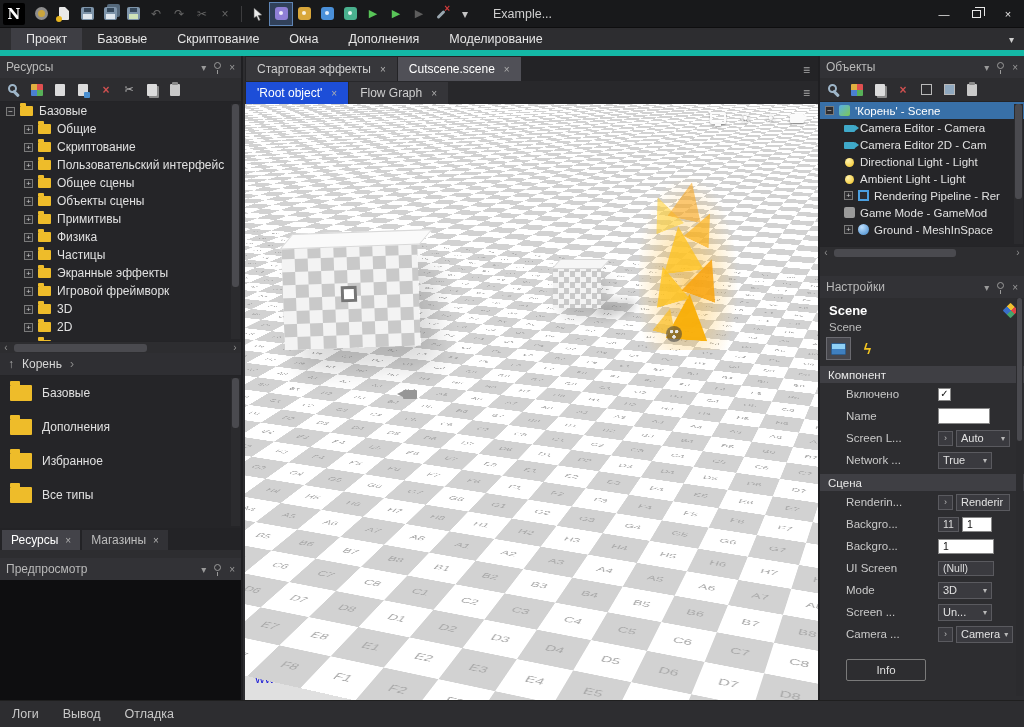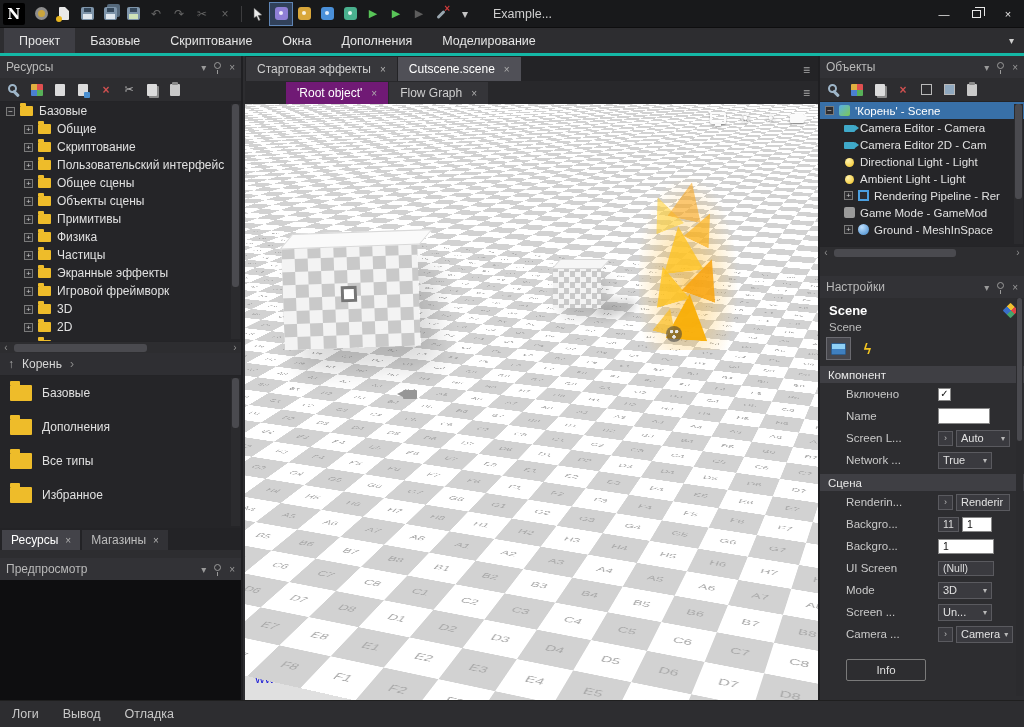--- a/index.html
+++ b/index.html
@@ -38,21 +38,21 @@
   .i-build::before{content:"";position:absolute;top:6px;left:1px;width:10px;height:3px;background:#9aa7b0;border-radius:2px;transform:rotate(-45deg);}
   .i-build::after{content:"×";position:absolute;right:-1px;top:-4px;color:#d23b3b;font-size:10px;font-weight:bold;}
   .tb-title{margin-left:16px;color:#cfcfcf;font-size:12.5px;}
   .win-controls{margin-left:auto;display:flex;height:28px;}
   .win-btn{width:32px;height:28px;display:flex;align-items:center;justify-content:center;color:#e8e8e8;font-size:11px;}
   .i-restore{position:relative;width:9px;height:8px;border:1px solid #e8e8e8;display:inline-block;}
   .i-restore::before{content:"";position:absolute;top:-4px;left:2px;width:9px;height:8px;border:1px solid #e8e8e8;border-bottom:none;border-left:none;}
 
   
   .menubar{position:absolute;top:28px;left:0;right:0;height:28px;background:#2d2d30;display:flex;
-           align-items:stretch;border-bottom:3px solid #14b8a6;padding-left:4px;}
+           align-items:stretch;border-bottom:6px solid #14b8a6;padding-left:11px;}
   .menu-item{display:flex;align-items:center;padding:0 15px;color:#e6e6e6;font-size:12.5px;}
   .menu-item.active{background:#3e3e44;}
   .menu-caret{margin-left:auto;display:flex;align-items:center;padding:0 10px;color:#cfcfcf;font-size:10px;}
 
   
   .left-col{position:absolute;top:56px;left:0;width:243px;bottom:27px;background:#2d2d30;border-right:2px solid #1f1f22;}
   .center-col{position:absolute;top:56px;left:245px;width:573px;bottom:27px;background:#252528;}
   .right-col{position:absolute;top:56px;left:818px;right:0;bottom:27px;background:#2d2d30;border-left:2px solid #1f1f22;}
 
   
@@ -102,21 +102,21 @@
   .preview-h{position:absolute;top:502px;left:0;right:0;}
   .preview-body{position:absolute;top:524px;left:0;right:0;bottom:0;background:#0e0e10;}
 
   
   .doc-tabs{position:absolute;top:0;left:0;right:0;height:25px;background:#232326;display:flex;align-items:flex-end;gap:1px;padding-left:1px;}
   .dtab{display:inline-flex;align-items:center;gap:9px;height:24px;padding:0 11px;background:#37373b;color:#cfcfcf;font-size:12px;white-space:nowrap;}
   .dtab.active{background:#505057;color:#fff;}
   .tab-ovf{margin-left:auto;margin-bottom:4px;padding:0 8px;color:#aaa;font-size:12px;}
   .sub-tabs{position:absolute;top:25px;left:0;right:0;height:23px;background:#28282b;display:flex;align-items:flex-end;gap:1px;padding-left:1px;}
   .stab{display:inline-flex;align-items:center;gap:9px;height:22px;padding:0 11px;background:#353539;color:#cfcfcf;font-size:12px;}
-  .stab.active{background:#701a75;color:#fff;margin-left:40px;}
+  .stab.active{background:#1d4ed8;color:#fff;}
 
   
   .viewport{position:absolute;top:48px;left:0;right:0;bottom:0;background:#e3e3e3;overflow:hidden;}
   .ground{position:absolute;inset:0;overflow:hidden;background:#e0e0e0;}
   #ground-plane{position:absolute;left:50%;bottom:-40px;transform-origin:50% 100%;
     transform:perspective(1000px) rotateX(52deg) rotateZ(20deg);}
   .gcell{position:absolute;text-align:center;font-size:17px;font-family:"Liberation Sans",sans-serif;}
   .gshadow{position:absolute;background:rgba(60,60,60,.22);border-radius:50%;filter:blur(4px);transform:rotate(-12deg);z-index:1;}
   .checker-lg{background:conic-gradient(#f3f3f3 0 25%,#c9c9c9 0 50%,#f3f3f3 0 75%,#c9c9c9 0);background-size:26px 26px;}
   .checker-sm{background:conic-gradient(#f3f3f3 0 25%,#c9c9c9 0 50%,#f3f3f3 0 75%,#c9c9c9 0);background-size:11px 11px;}
@@ -429,25 +429,25 @@
       <div class="list-item">
           <span class="folder big"></span>
           <span>Базовые</span>
         </div>
       <div class="list-item">
           <span class="folder big"></span>
           <span>Дополнения</span>
         </div>
       <div class="list-item">
           <span class="folder big"></span>
-          <span>Все типы</span>
+          <span>Избранное</span>
         </div>
       <div class="list-item">
           <span class="folder big"></span>
-          <span>Избранное</span>
+          <span>Все типы</span>
         </div>
       <div class="vscroll">
           <div class="vthumb" style="height:34%"></div>
         </div>
     </div>
     <div class="res-tabs">
       <span class="btab active">
           <span>Ресурсы</span>
           <span class="tclose">×</span>
         </span>

